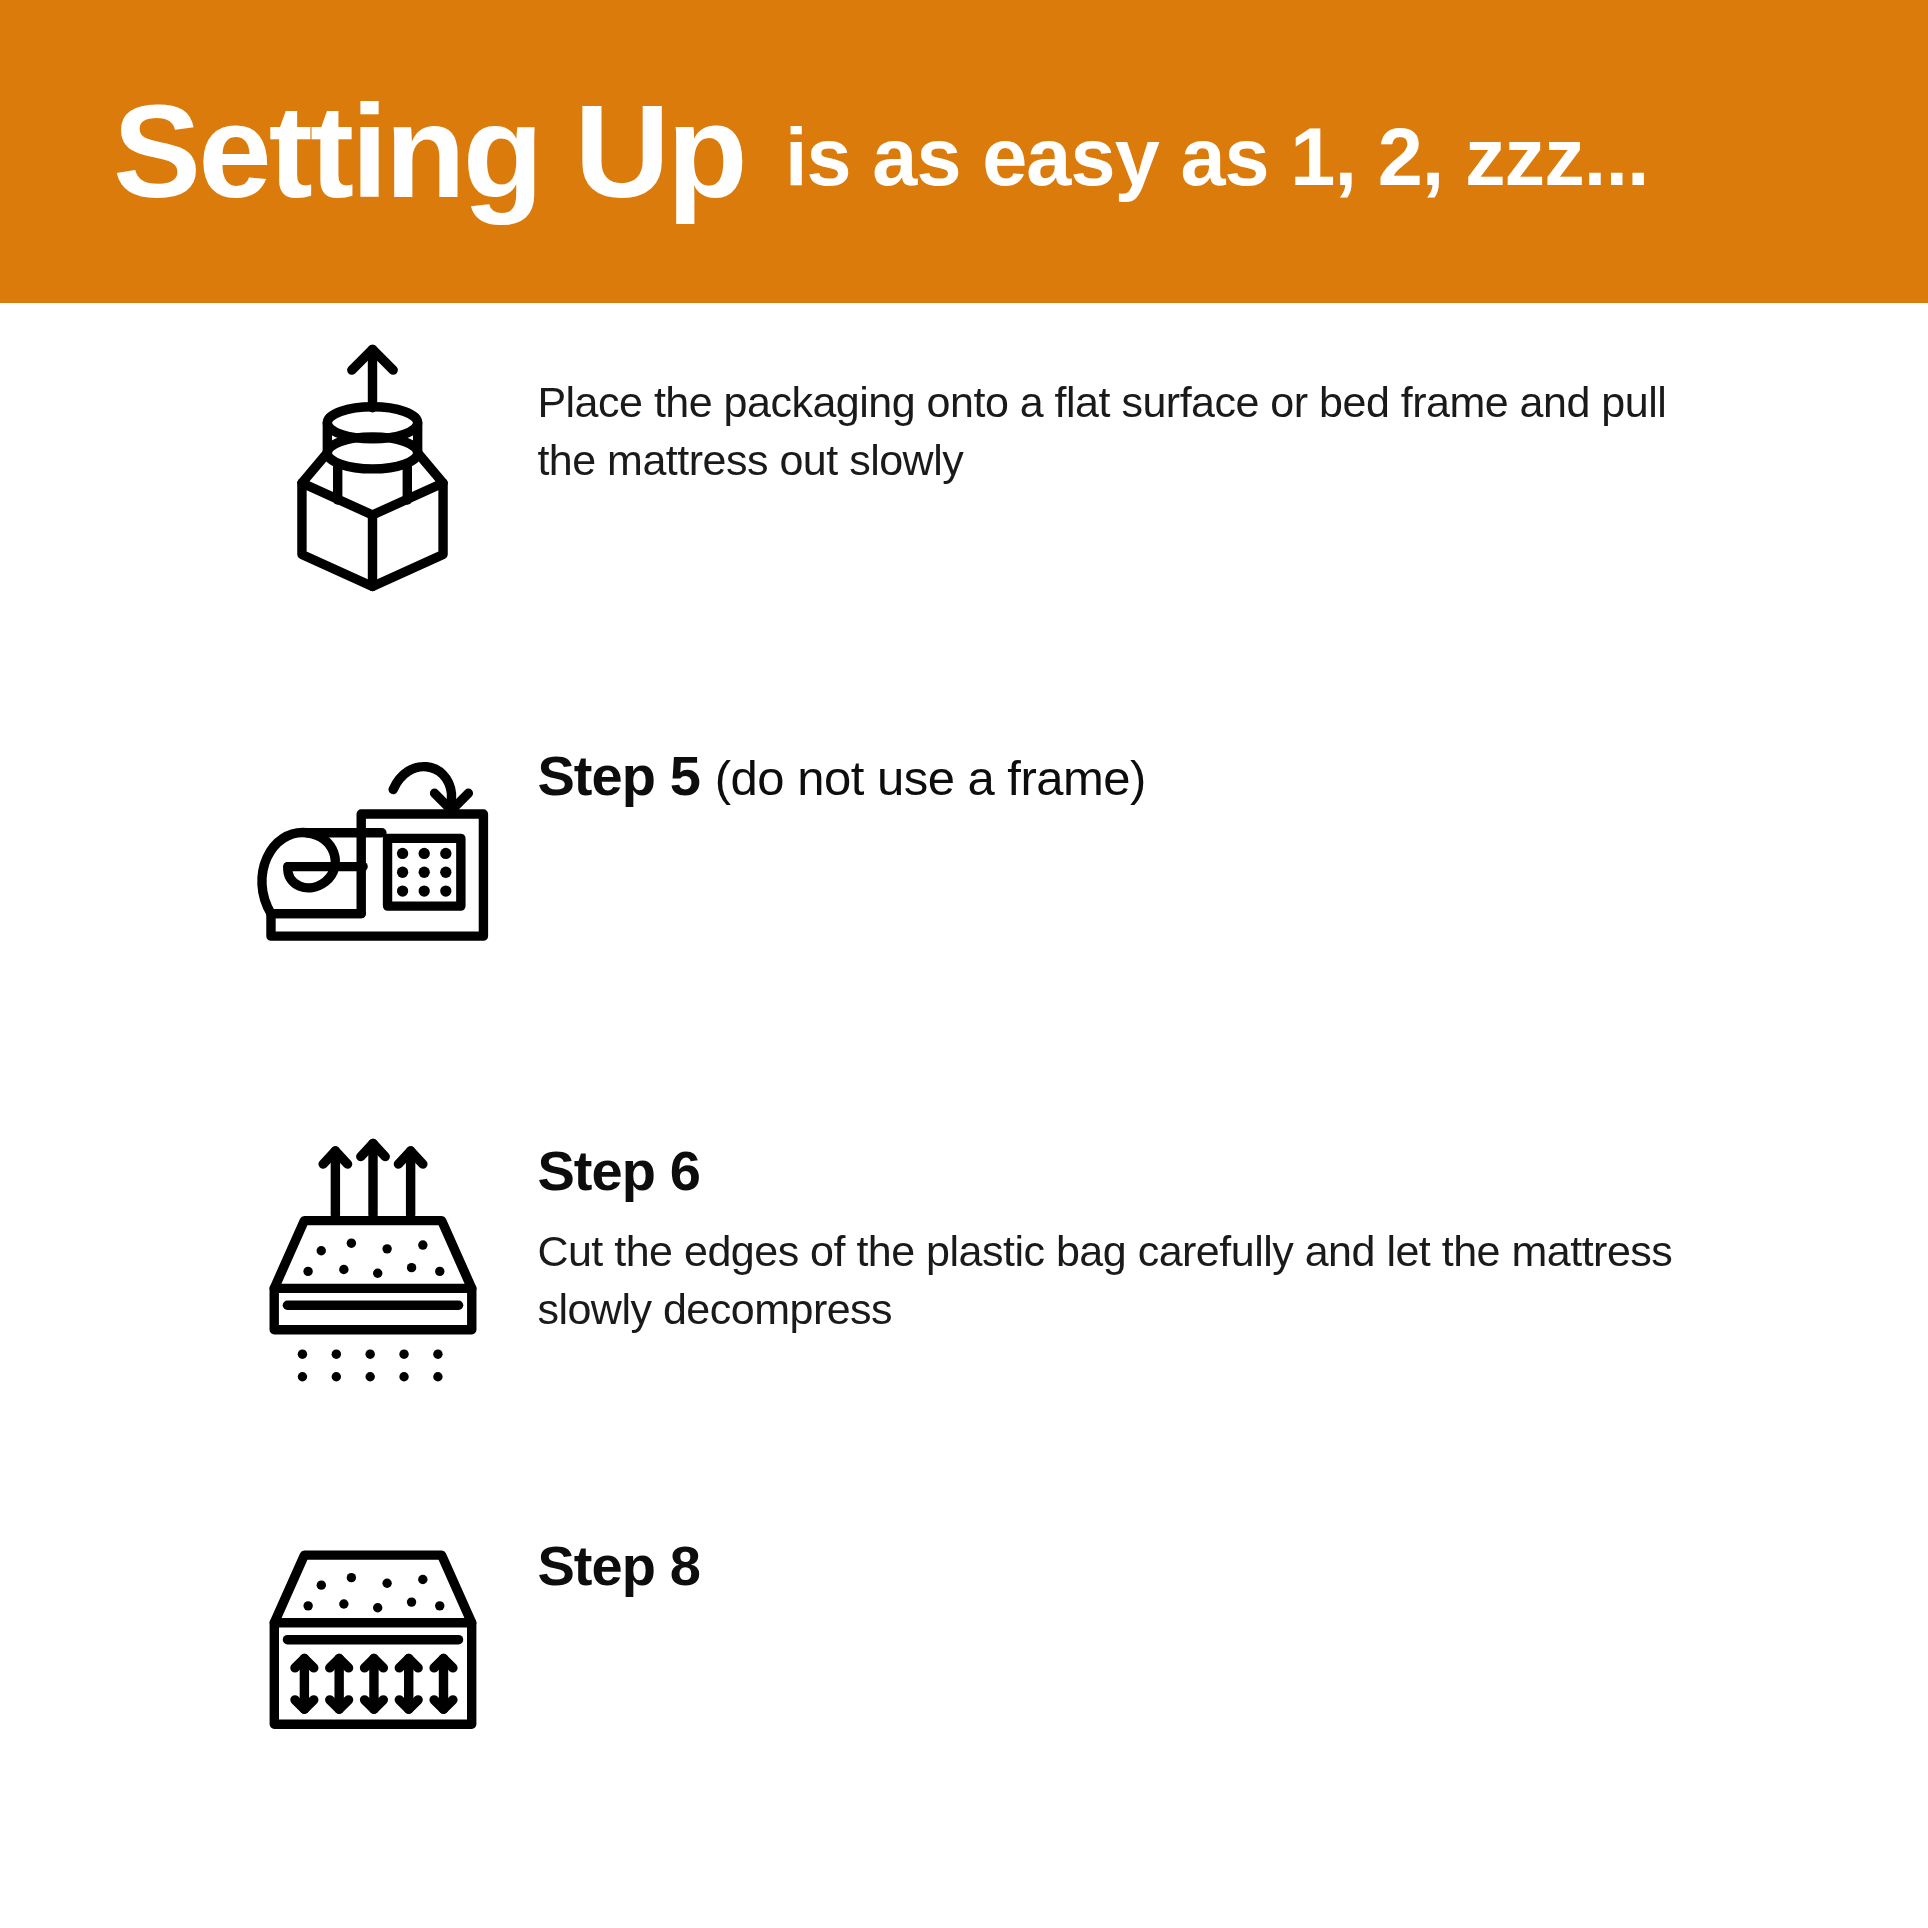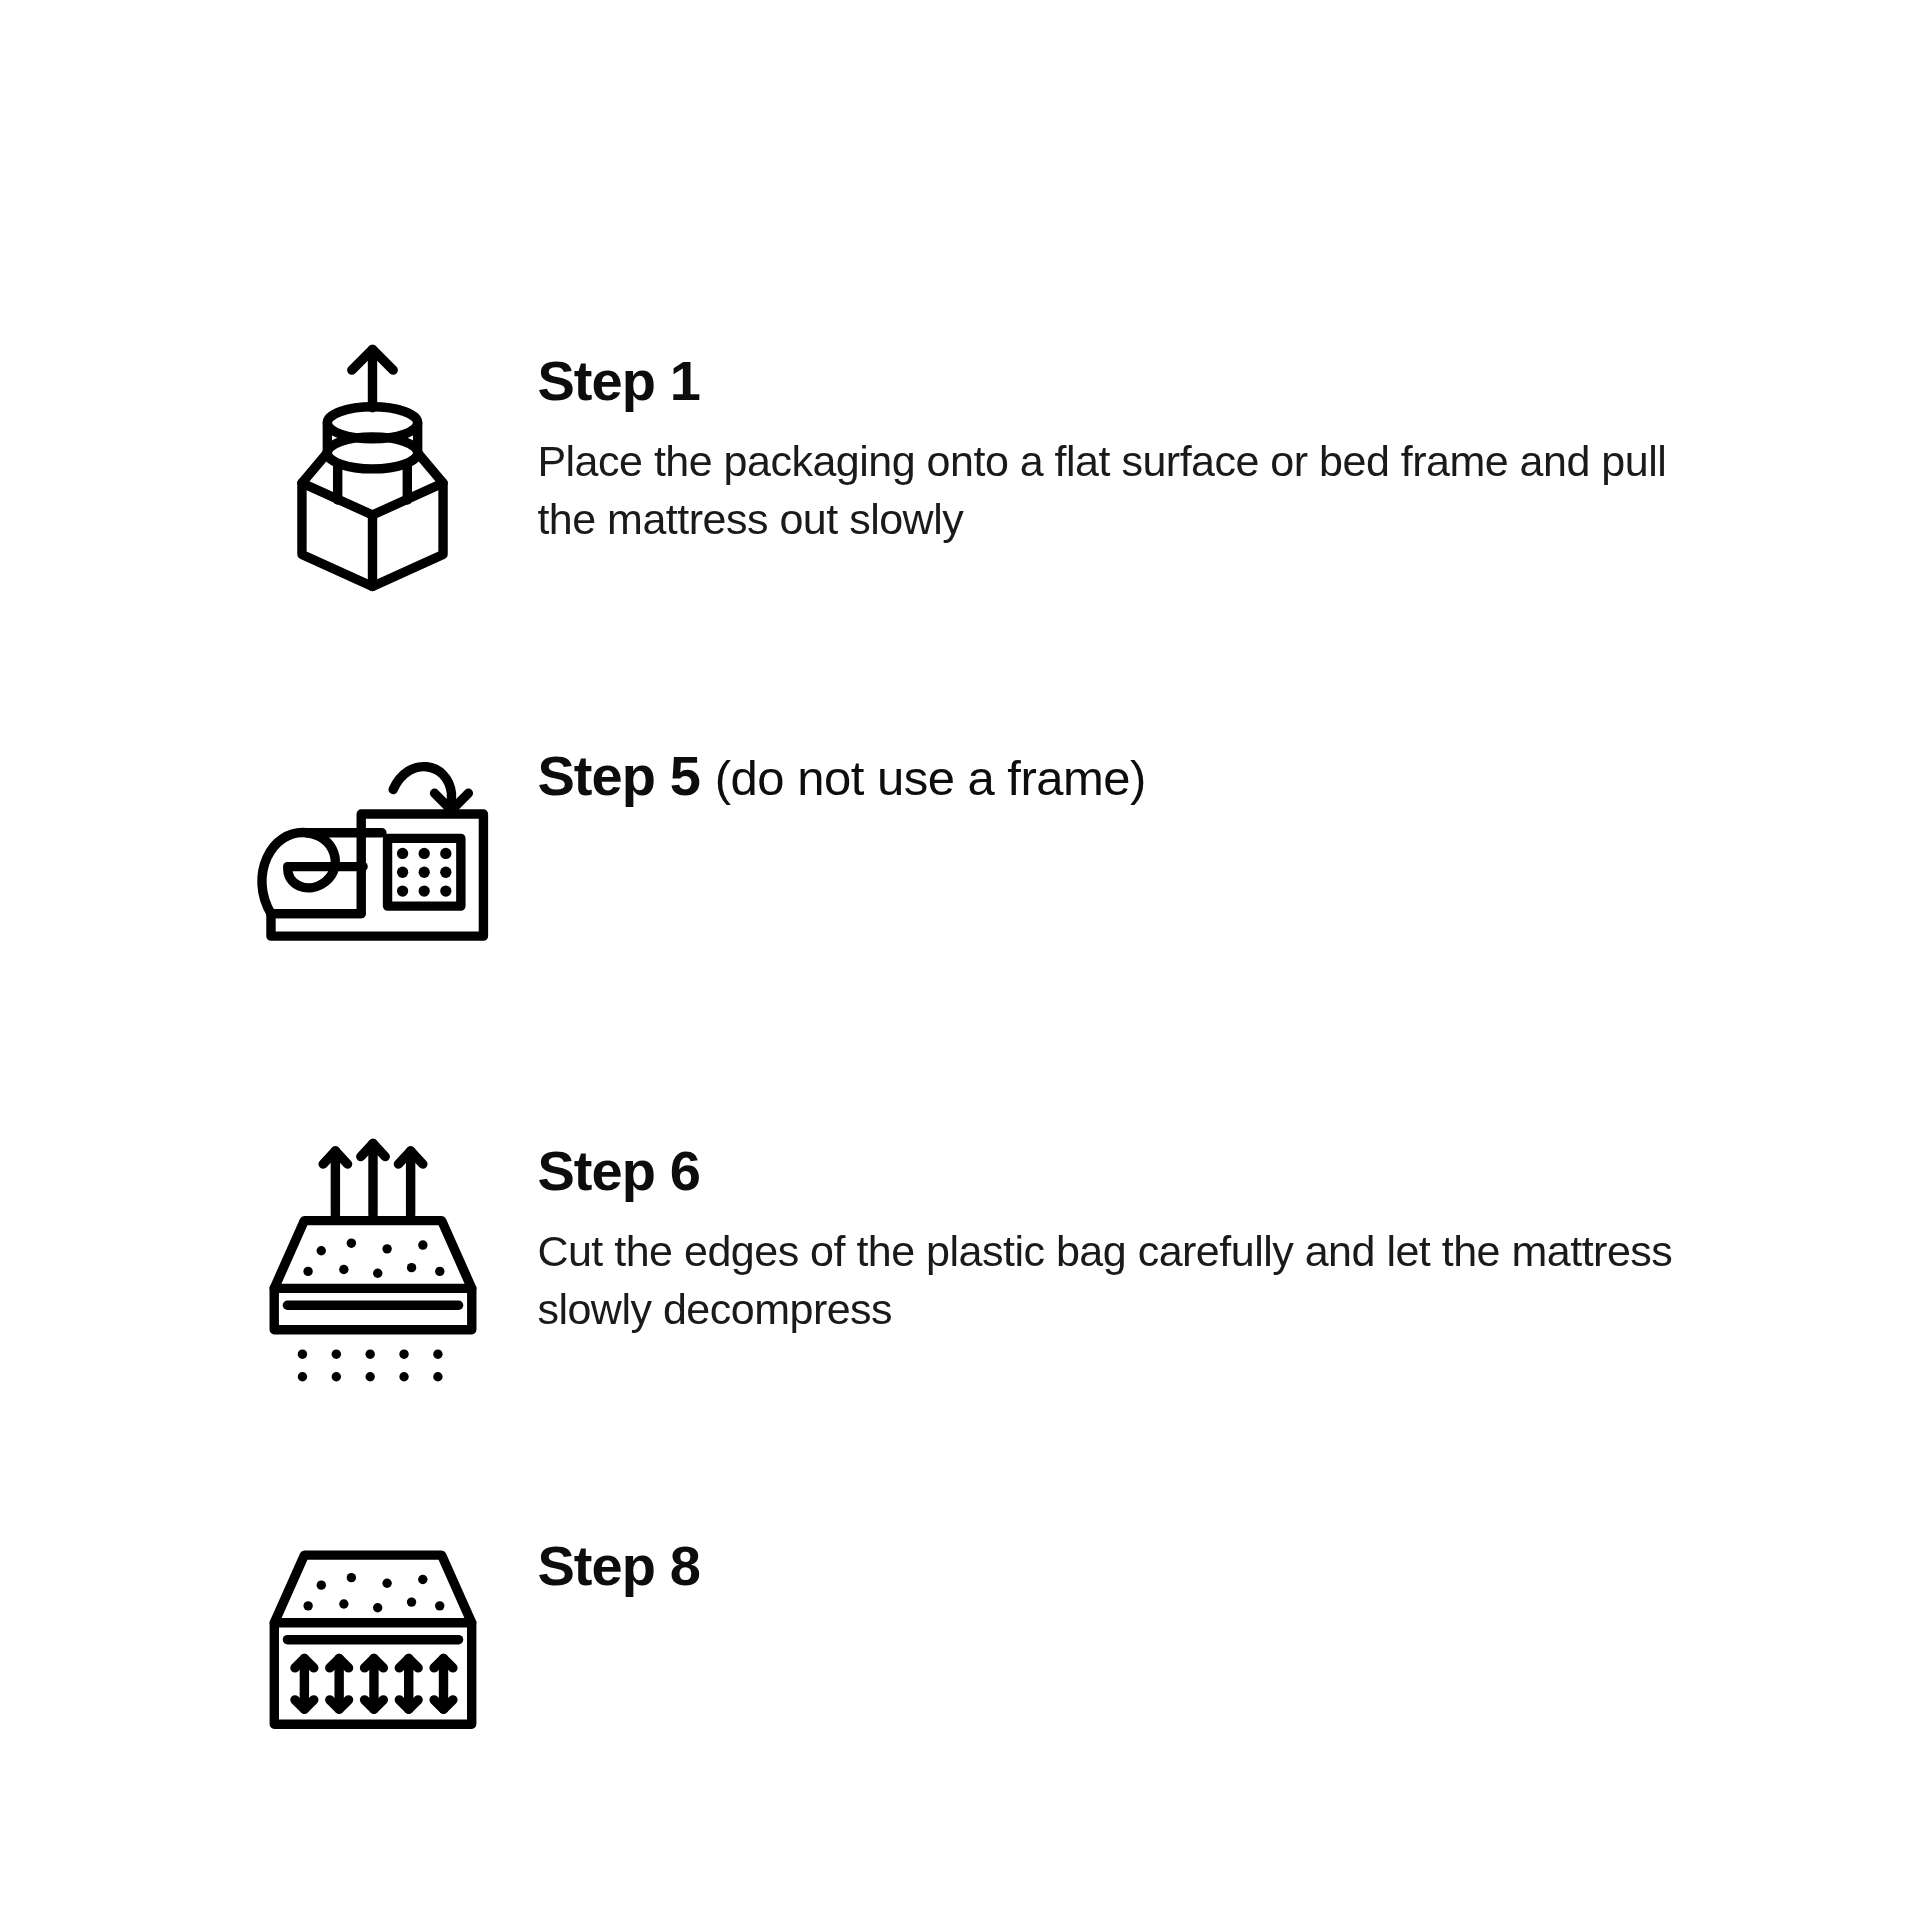--- a/index.html
+++ b/index.html
@@ -99,44 +99,44 @@
     line-height: 1.35;
     letter-spacing: -0.5px;
   }
   svg { display: block; }
 </style>
 </head>
 <body>
 
 <div class="page">
 
+  <div class="banner">
+    <div class="banner-title">Setting Up</div>
+    <div class="banner-sub">is as easy as 1, 2, zzz...</div>
+  </div>
 
   <div class="steps">
 
     <div class="step-row">
       <div class="step-icon">
         <svg width="217" height="254" viewBox="0 0 230 270" fill="none" stroke="#000000" stroke-width="10" stroke-linecap="round" stroke-linejoin="round">
           <path d="M115 10 L115 72"></path>
           <path d="M93 32 L115 10 L137 32"></path>
           <ellipse cx="115" cy="88" rx="48" ry="17"></ellipse>
           <path d="M67 88 L67 120"></path>
           <path d="M163 88 L163 120"></path>
           <ellipse cx="115" cy="120" rx="48" ry="17"></ellipse>
           <path d="M67 120 L40 152 L40 228 L115 262 L190 228 L190 152 L163 120"></path>
           <path d="M40 152 L115 186 L190 152"></path>
           <path d="M115 186 L115 262"></path>
           <path d="M78 135 L78 170"></path>
           <path d="M152 135 L152 170"></path>
         </svg>
       </div>
       <div class="step-text">
-        <div class="step-head">
-          <span>Step 1</span>
-          <span class="note"></span>
-        </div>
         <div class="step-body">Place the packaging onto a flat surface or bed frame and pull the mattress out slowly</div>
       </div>
     </div>
 
     <div class="step-row">
       <div class="step-icon">
         <svg width="245" height="235" viewBox="0 0 260 250" fill="none" stroke="#000000" stroke-width="10" stroke-linecap="round" stroke-linejoin="round">
           <path d="M152 58 C168 22, 210 28, 214 62 L214 78"></path>
           <path d="M196 62 L214 80 L232 62"></path>
           <path d="M22 190 C-2 150, 22 100, 60 104 C90 107, 100 140, 80 156 C62 170, 38 160, 40 140"></path>

